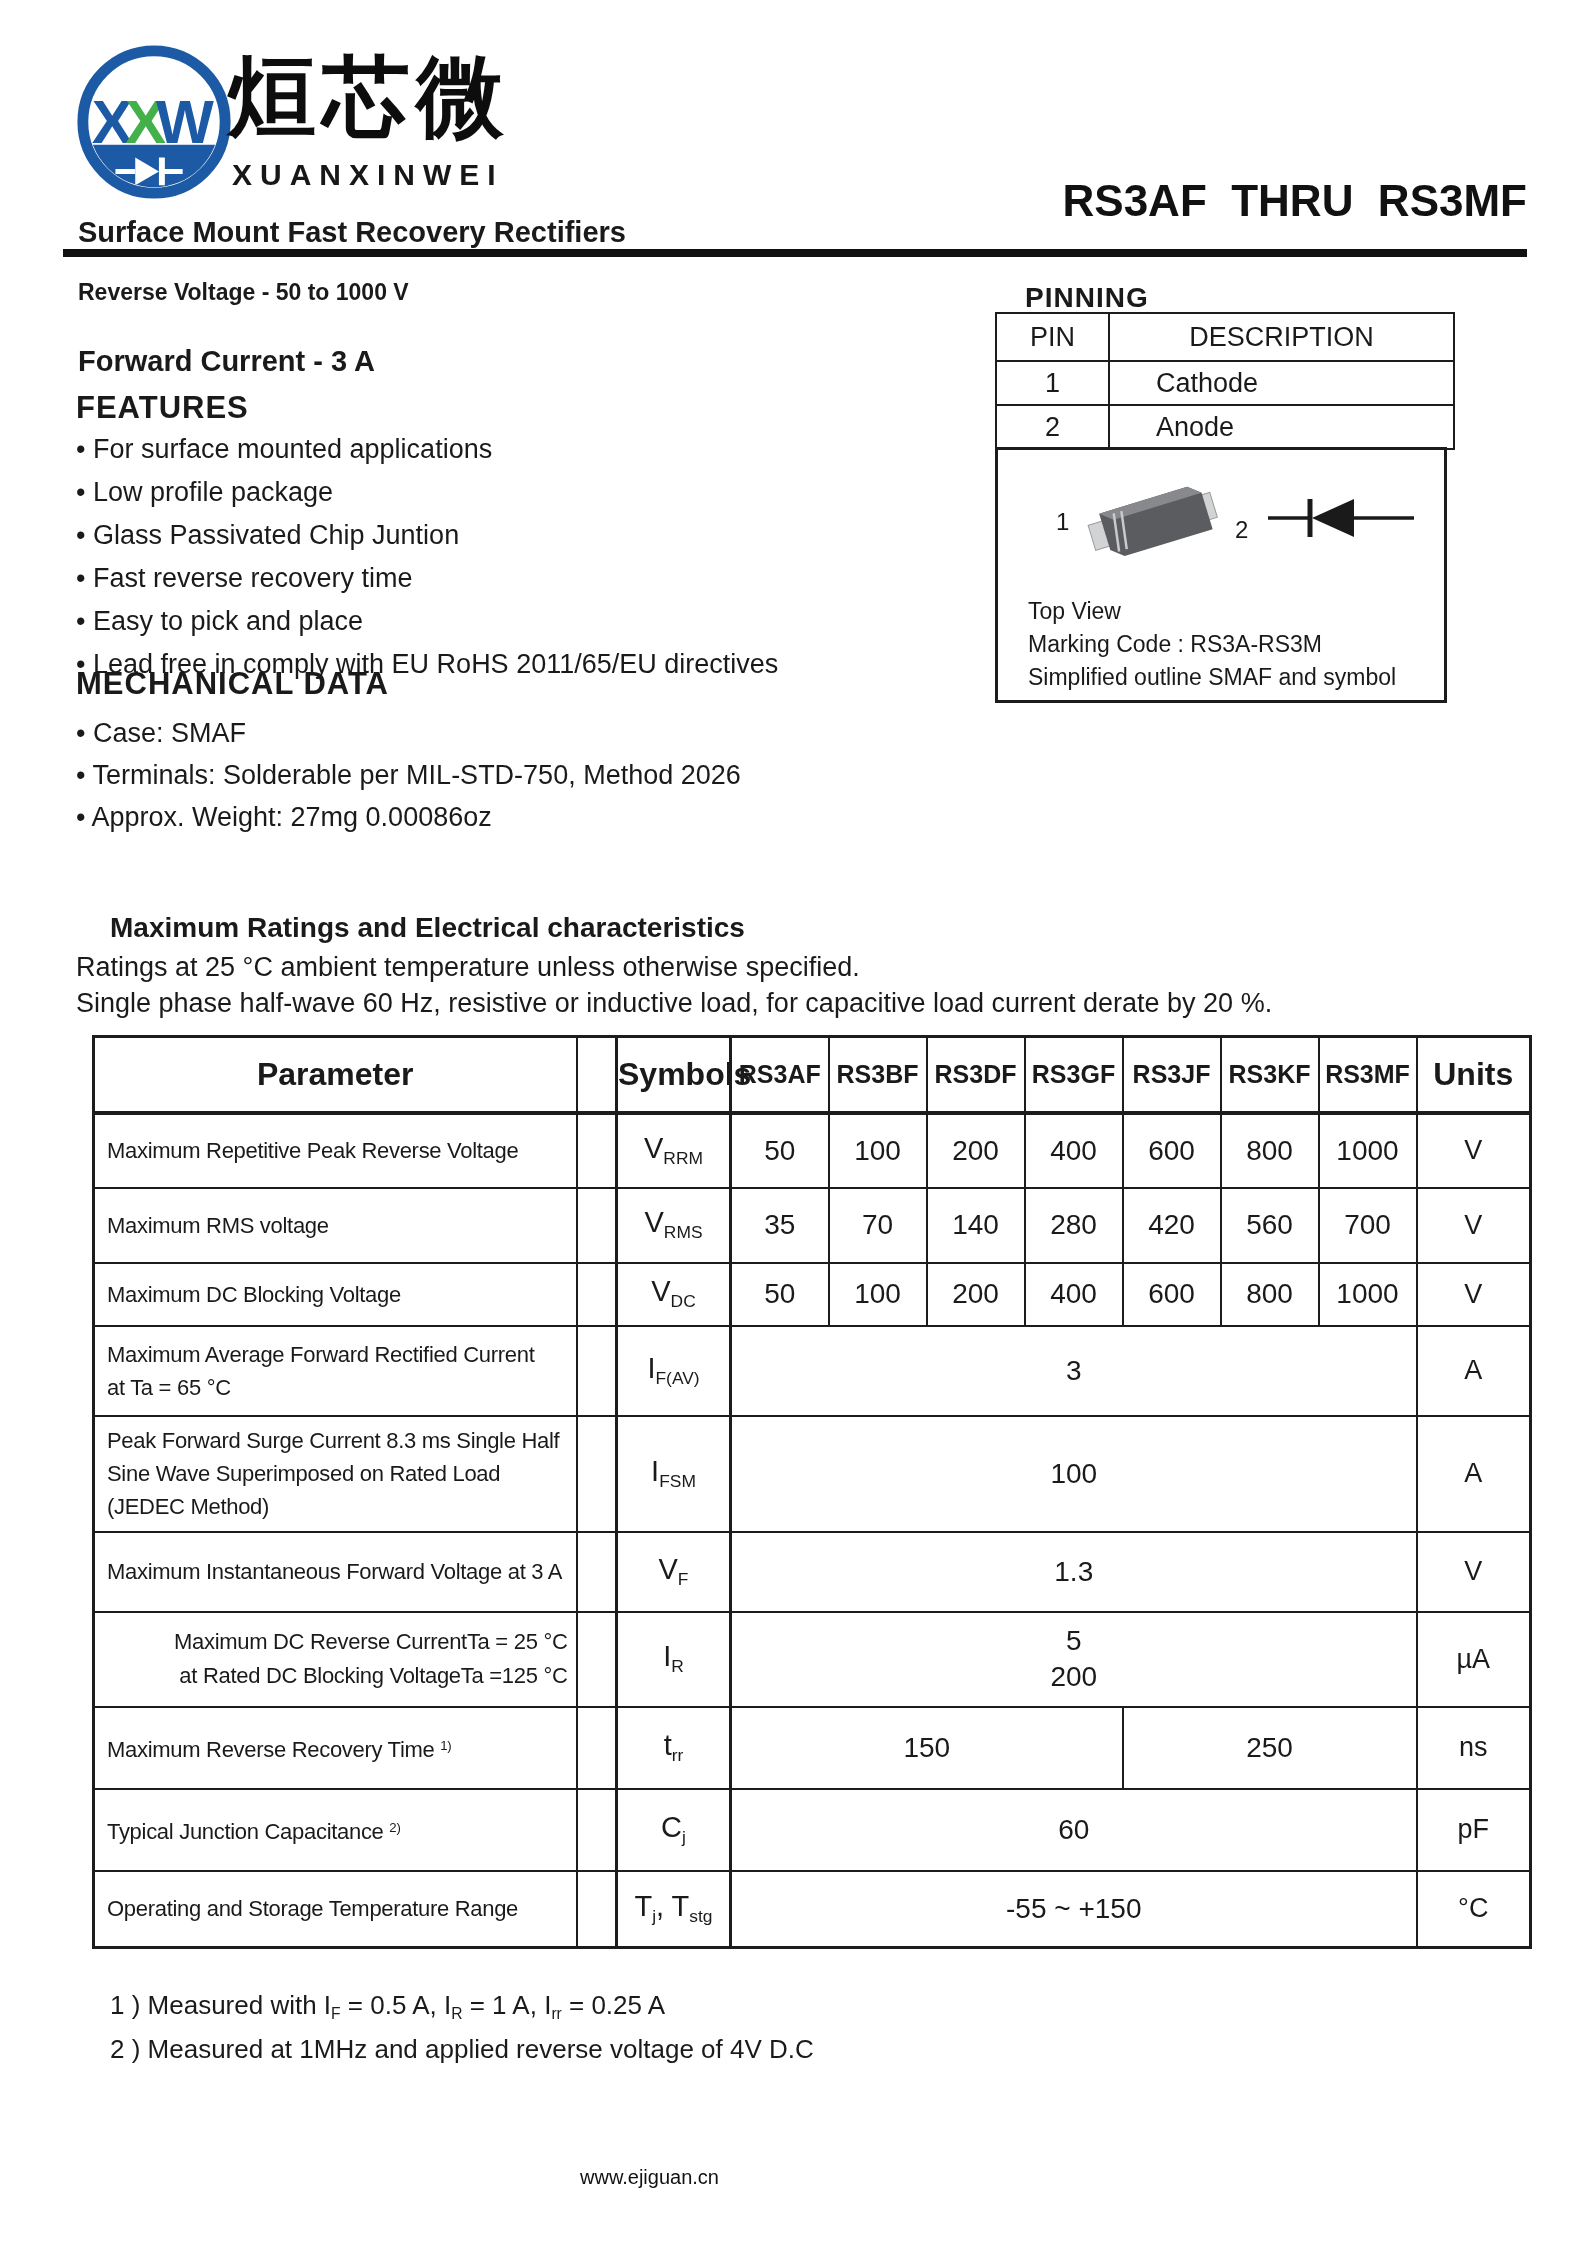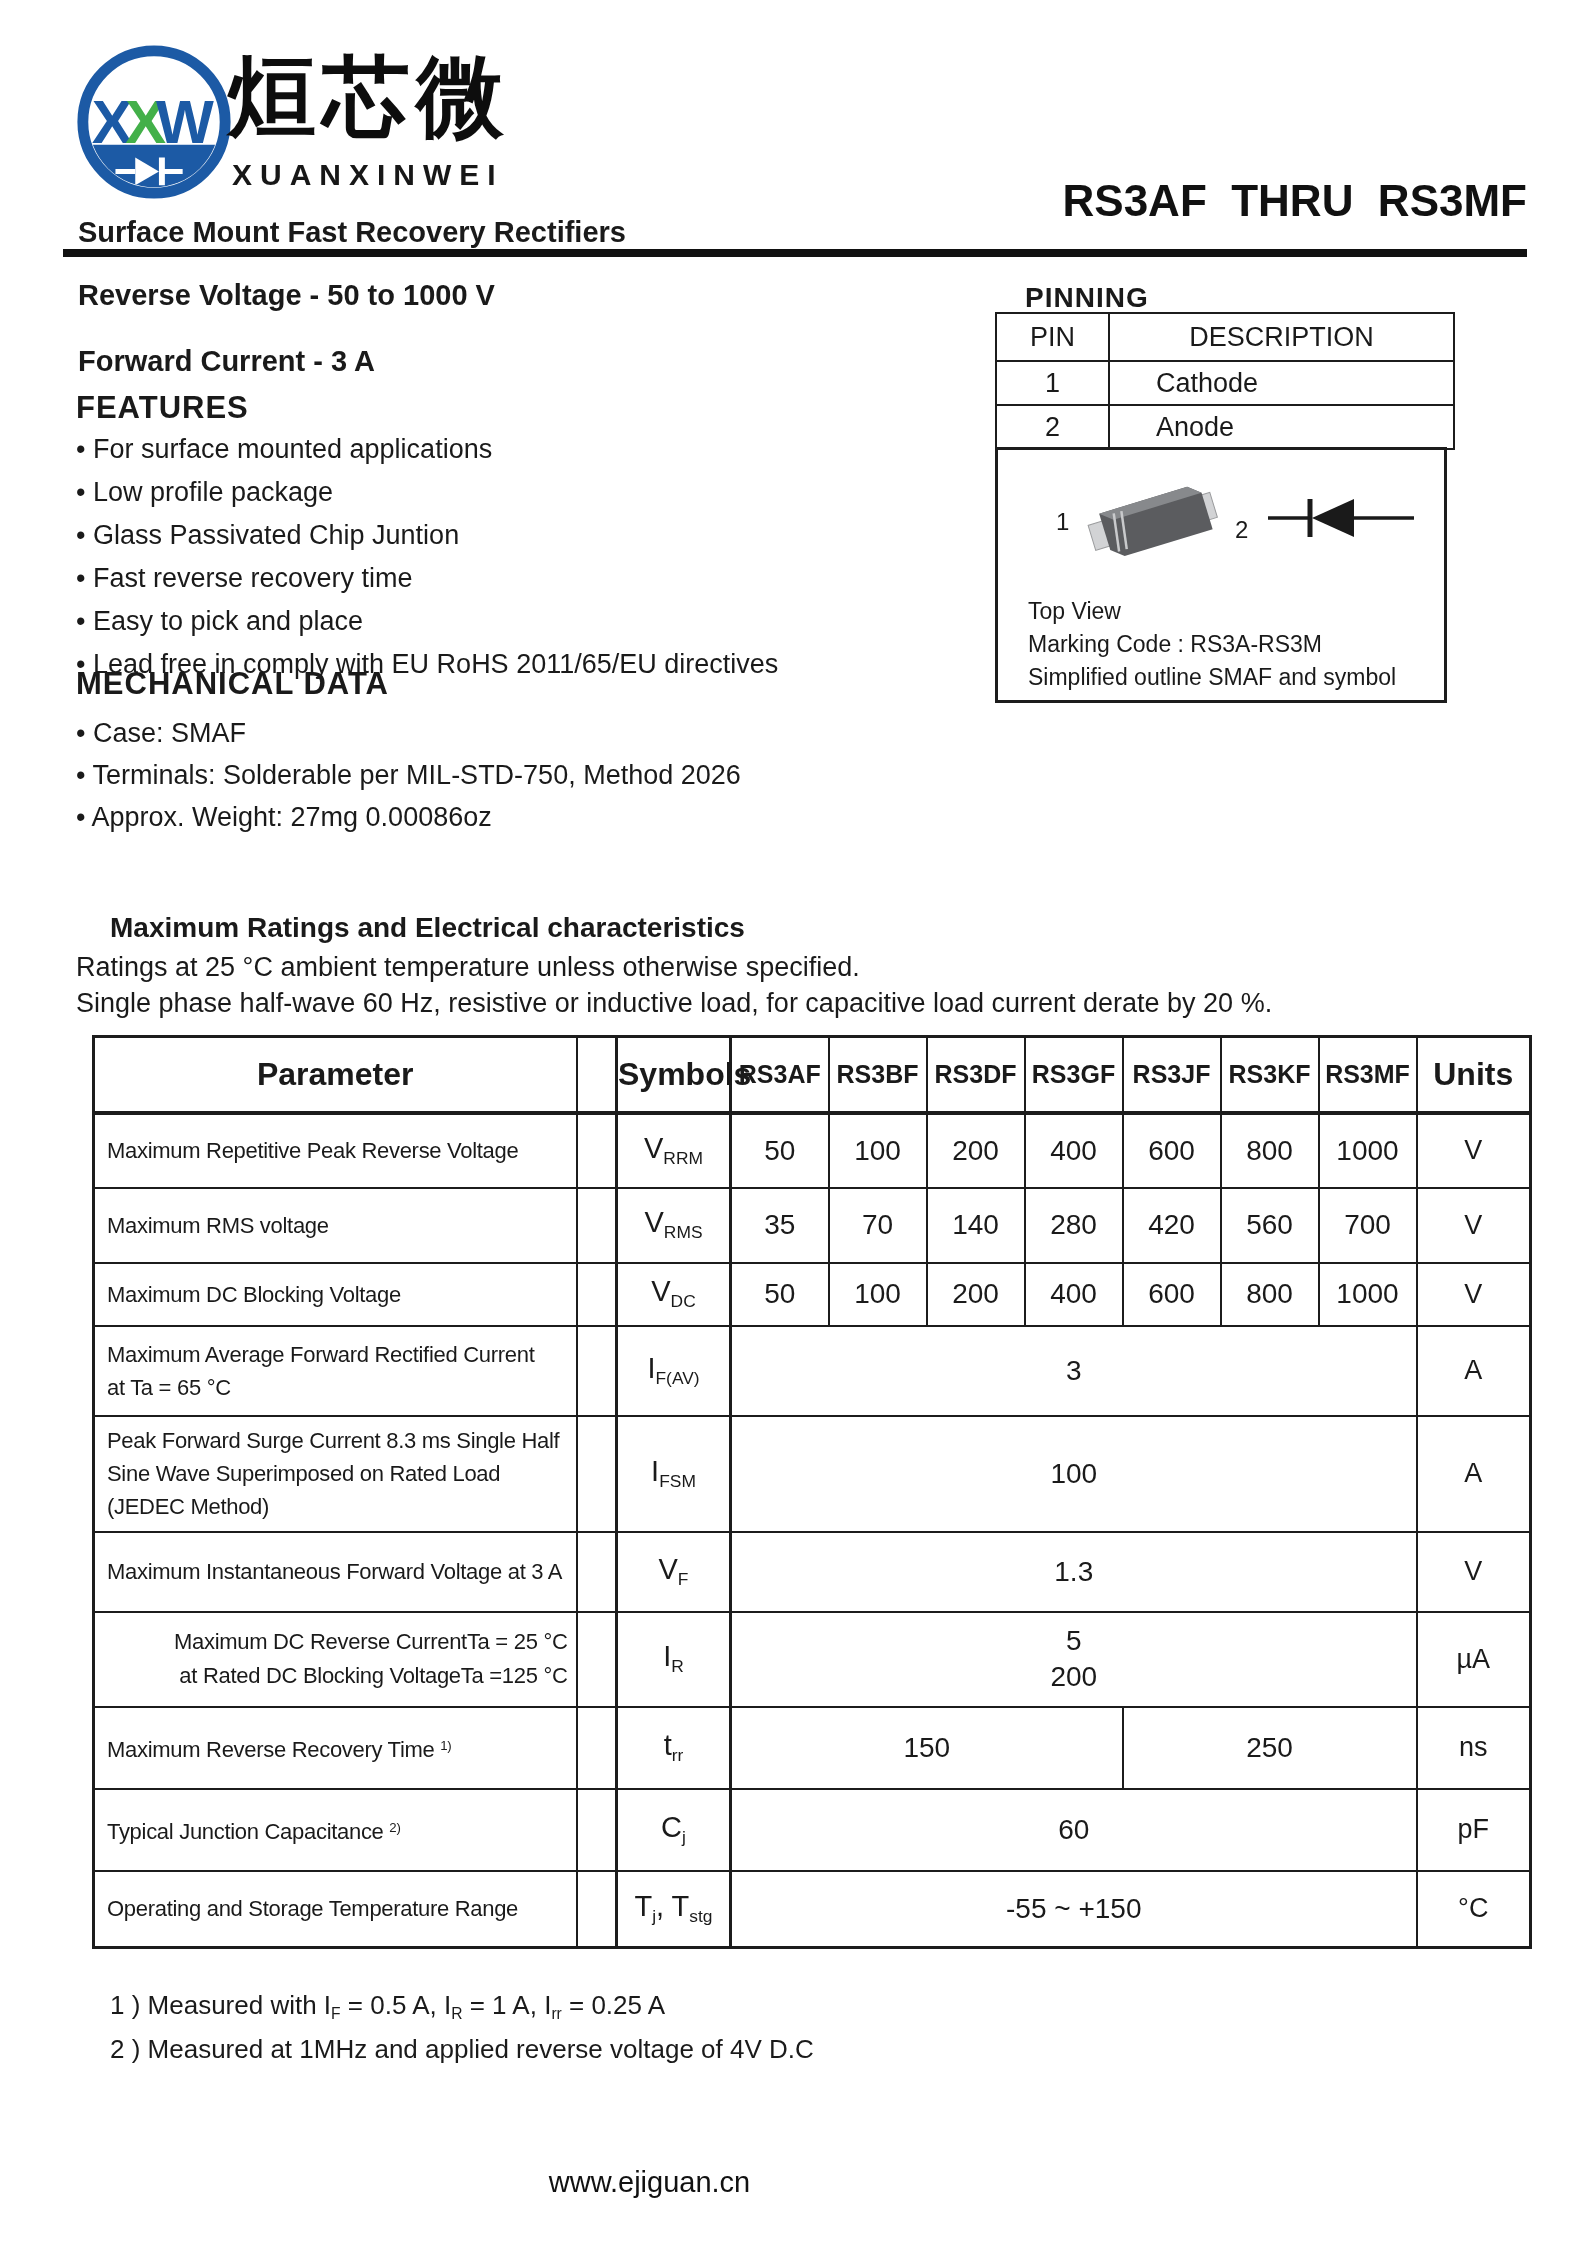--- a/index.html
+++ b/index.html
@@ -10,21 +10,21 @@
   .sup{font-size:0.6em;vertical-align:0.55em;}
 
   
   .brand-cn{left:228px;top:38px;font-size:88px;font-weight:900;letter-spacing:6px;color:#0d0d0d;}
   .brand-en{left:232px;top:158px;font-size:30px;font-weight:600;letter-spacing:8px;color:#171717;}
   .doc-title{right:60px;top:176px;font-size:44px;font-weight:bold;white-space:pre;color:#111;}
   .rule{left:63px;top:249px;width:1464px;height:8px;background:#111;}
 
   
   .sum1{left:78px;top:216px;font-size:29px;font-weight:bold;}
-  .sum2{left:78px;top:279px;font-size:29px;font-weight:bold;}
+  .sum2{left:78px;top:279px;font-size:23px;font-weight:bold;}
   .sum3{left:78px;top:345px;font-size:29px;font-weight:bold;}
   .feat-h{left:76px;top:390px;font-size:31px;font-weight:bold;letter-spacing:1px;}
   .feat-list{left:76px;top:428px;font-size:27px;line-height:43px;}
   .mech-h{left:76px;top:666px;font-size:31px;font-weight:bold;letter-spacing:1px;}
   .mech-list{left:76px;top:712px;font-size:27px;line-height:42px;}
   .bullet-item{white-space:nowrap;}
 
   
   .pin-h{left:1025px;top:282px;font-size:28px;font-weight:bold;letter-spacing:1px;}
   .pt{border-collapse:collapse;table-layout:fixed;width:458px;border:2px solid #1c1c1c;}
@@ -55,21 +55,21 @@
   .rt td.gut,.rt th.c-gut{border-top:2px solid #1c1c1c;border-bottom:2px solid #1c1c1c;}
   .rt td.param{text-align:left;padding-left:12px;font-size:22px;letter-spacing:-0.3px;}
   .rt td.param .ln{white-space:nowrap;line-height:33px;}
   .rt td.param .ln2{display:flex;justify-content:flex-end;padding-right:8px;white-space:nowrap;line-height:34px;}
   .rt td.sym{text-align:center;font-size:29px;}
   .rt td.val{text-align:center;font-size:28px;}
   .rt td.unit{text-align:center;font-size:27px;}
   .rt .two-line{line-height:36px;}
 
   .fn{left:110px;font-size:26px;}
-  .footer-url{left:0;top:2166px;width:1299px;text-align:center;font-size:29px;color:#111;}
+  .footer-url{left:0;top:2166px;width:1299px;text-align:center;font-size:20px;color:#111;}
 </style>
 </head>
 <body>
 
 <div class="page">
 
   <svg class="abs" style="left:70px;top:38px" width="168" height="172" viewBox="0 0 170 170">
     <circle cx="85" cy="83" r="72" fill="#ffffff" stroke="#1c5aa5" stroke-width="11"></circle>
     <clipPath id="logoclip">
         <circle cx="85" cy="83" r="66"></circle>

